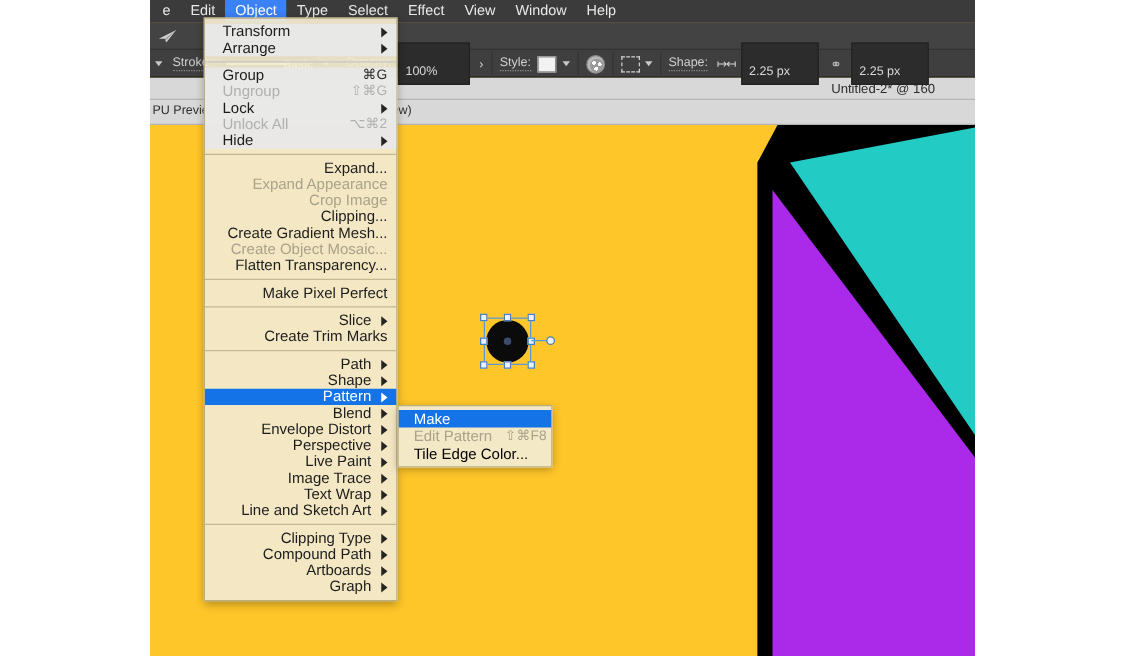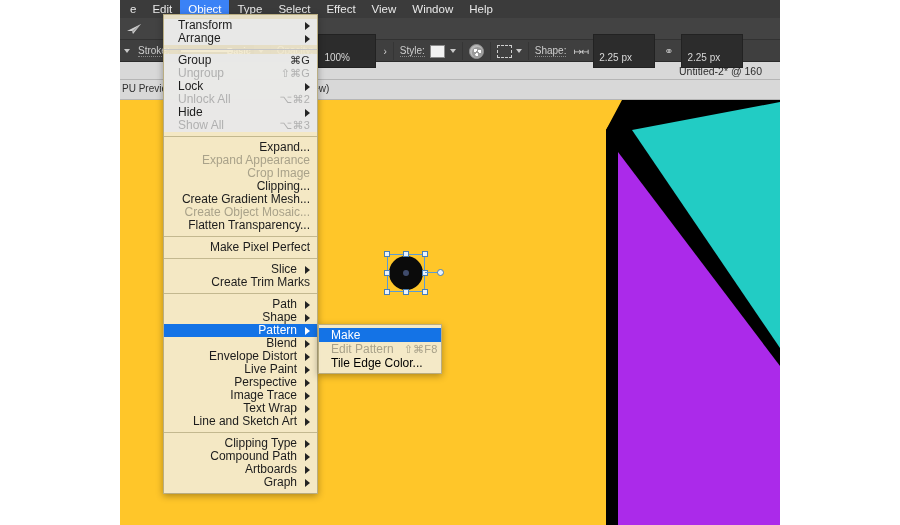--- a/index.html
+++ b/index.html
@@ -134,21 +134,21 @@
   
   .tabbar {
     position: absolute; left: 0; top: 62px;
     width: 660px; height: 18px;
     background: #d8d8d8;
     border-bottom: 1px solid #b5b5b5;
     display: flex; align-items: center; justify-content: flex-end;
   }
   .tab-title {
     font-size: 10.5px; color: #2d2d2d;
-    padding-right: 18px; white-space: nowrap;
+    padding-right: 32px; white-space: nowrap;
   }
 
   
   .docstrip {
     position: absolute; left: 0; top: 80px;
     width: 660px; height: 20px;
     background: #d8d8d8;
     border-bottom: 1px solid #b5b5b5;
   }
   .docstrip-left {
@@ -417,24 +417,20 @@
           <span class="arrow"></span>
         </div>
         <div class="mi disabled on-grey">
           <span class="lbl">Unlock All</span>
           <span class="sc">⌥⌘2</span>
         </div>
         <div class="mi on-grey">
           <span class="lbl">Hide</span>
           <span class="arrow"></span>
         </div>
-        <div class="mi disabled on-grey">
-          <span class="lbl">Show All</span>
-          <span class="sc">⌥⌘3</span>
-        </div>
       </div>
       <div class="msep"></div>
       <div class="menu-seg cream-seg">
         <div class="mi">
           <span class="lbl">Expand...</span>
         </div>
         <div class="mi disabled">
           <span class="lbl">Expand Appearance</span>
         </div>
         <div class="mi disabled">
@@ -485,25 +481,25 @@
         </div>
         <div class="mi">
           <span class="lbl">Blend</span>
           <span class="arrow"></span>
         </div>
         <div class="mi">
           <span class="lbl">Envelope Distort</span>
           <span class="arrow"></span>
         </div>
         <div class="mi">
+          <span class="lbl">Perspective</span>
+          <span class="arrow"></span>
+        </div>
+        <div class="mi">
           <span class="lbl">Live Paint</span>
-          <span class="arrow"></span>
-        </div>
-        <div class="mi">
-          <span class="lbl">Perspective</span>
           <span class="arrow"></span>
         </div>
         <div class="mi">
           <span class="lbl">Image Trace</span>
           <span class="arrow"></span>
         </div>
         <div class="mi">
           <span class="lbl">Text Wrap</span>
           <span class="arrow"></span>
         </div>

